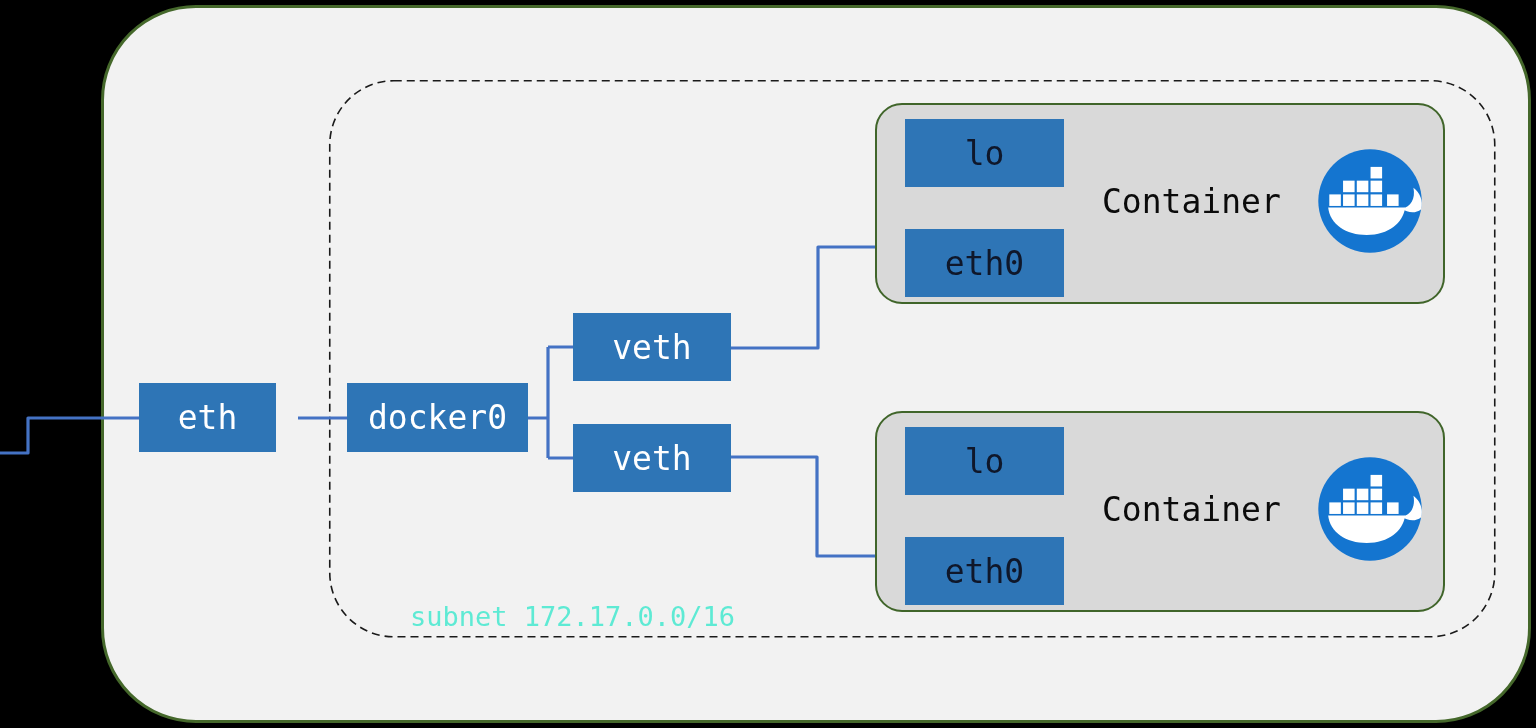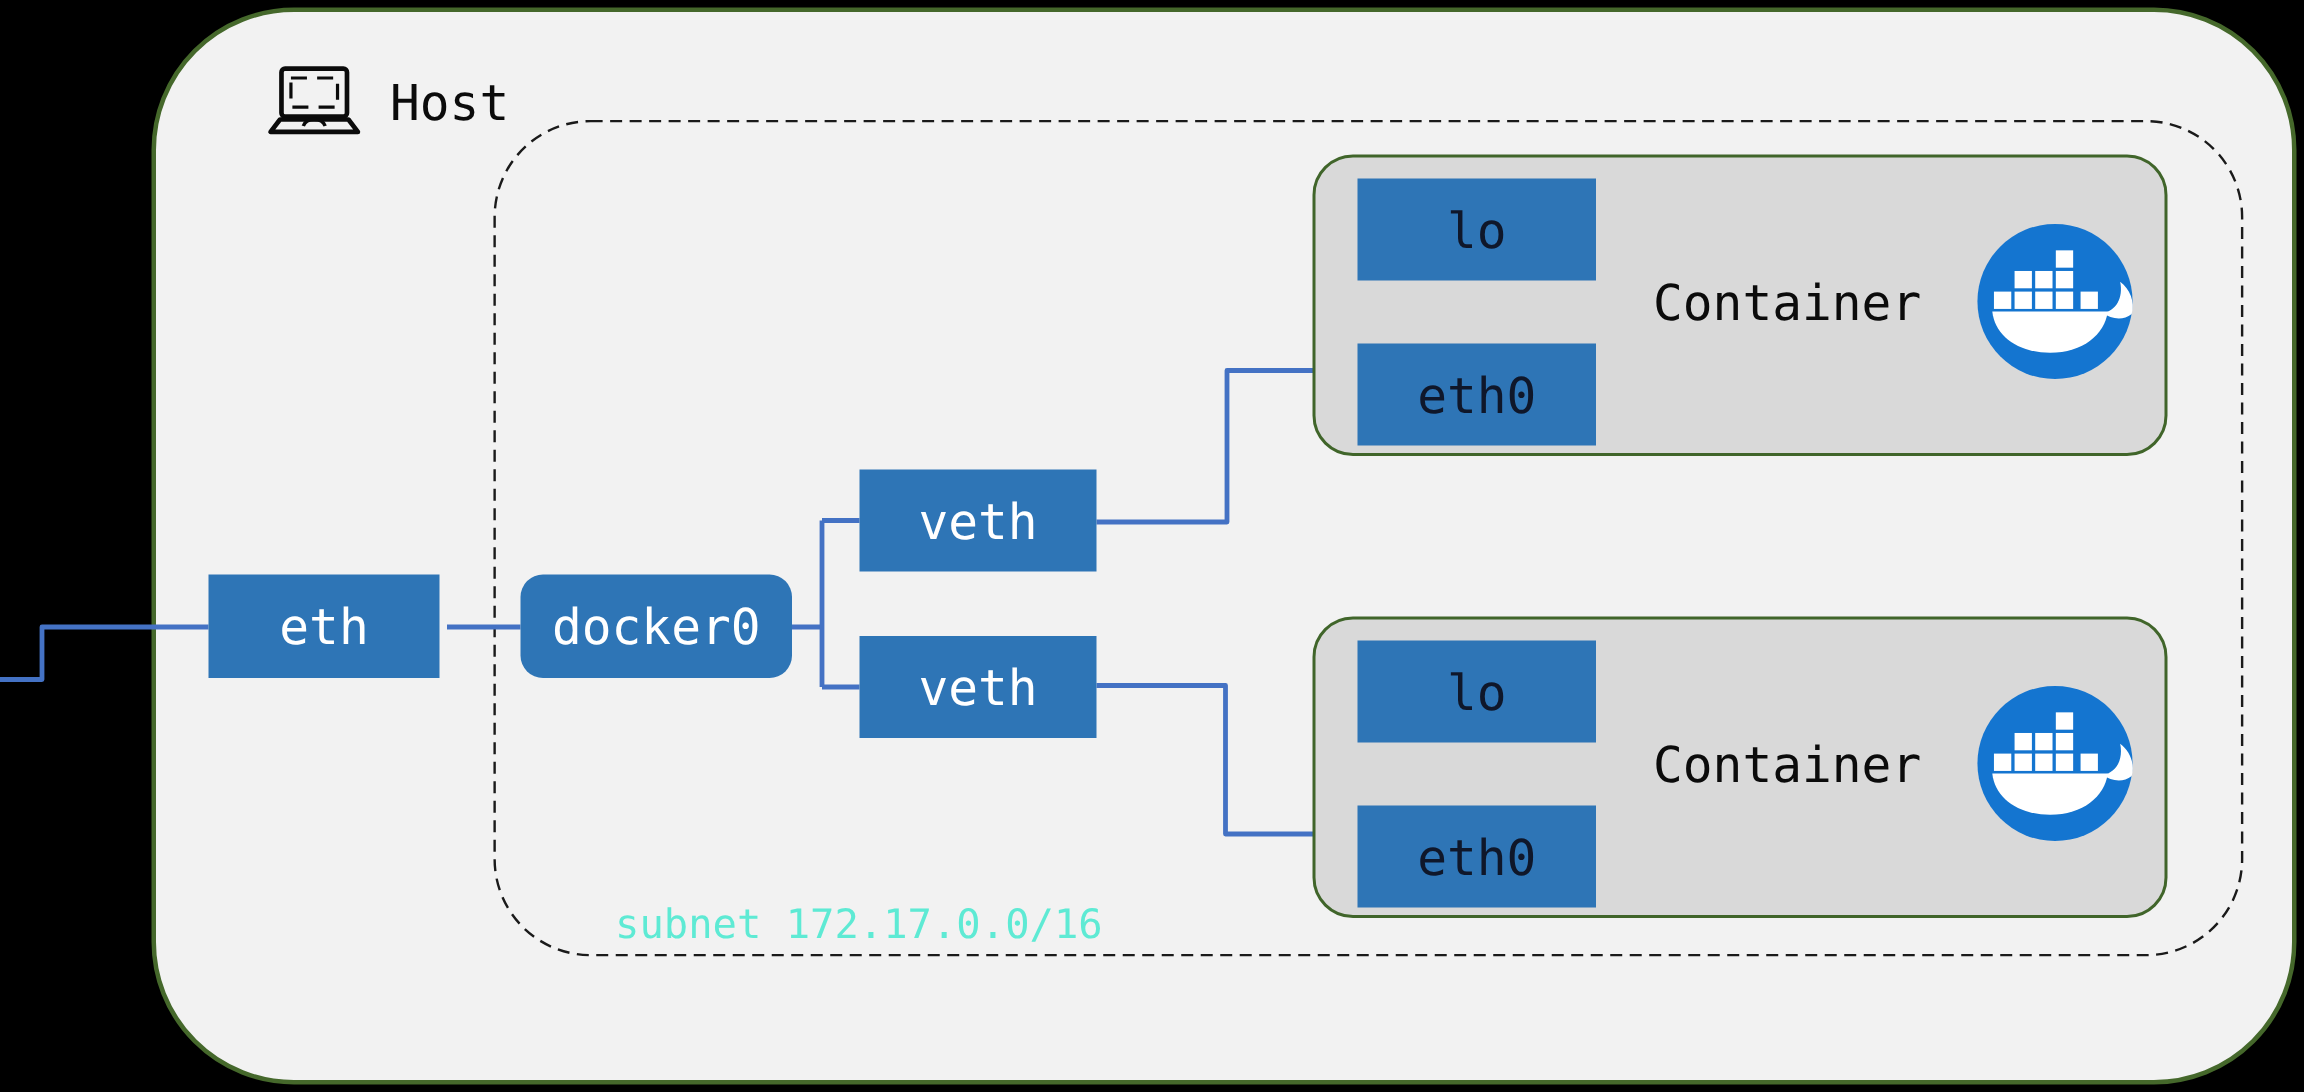--- a/index.html
+++ b/index.html
@@ -12,22 +12,22 @@
             border:3px solid #45682b;border-radius:95px;}
 
   .host-header{position:absolute;left:176px;top:42px;display:flex;align-items:center;gap:18px;}
   .laptop-svg{width:66px;height:54px;display:block;}
   .host-label{font-size:33px;color:#0b0b0b;line-height:54px;}
 
   .bridge-svg,.connector-svg{position:absolute;left:0;top:0;width:1536px;height:728px;pointer-events:none;}
 
   .node{position:absolute;background:#2e75b6;color:#ffffff;font-size:33px;
         display:flex;align-items:center;justify-content:center;}
-  .node-eth{left:139px;top:383px;width:154px;height:69px;}
-  .node-docker0{left:347px;top:383px;width:181px;height:69px;border-radius:15px;}
+  .node-eth{left:139px;top:383px;width:137px;height:69px;}
+  .node-docker0{left:347px;top:383px;width:181px;height:69px;}
   .node-veth1{left:573px;top:313px;width:158px;height:68px;}
   .node-veth2{left:573px;top:424px;width:158px;height:68px;}
 
   .container-box{position:absolute;left:875px;width:570px;height:201px;
                  box-sizing:border-box;background:#d9d9d9;
                  border:2.5px solid #40652a;border-radius:27px;}
   .container-1{top:103px;}
   .container-2{top:411px;}
   .iface{position:absolute;left:28px;width:159px;height:68px;
          background:#2e75b6;color:#0f172a;font-size:33px;
@@ -44,31 +44,20 @@
 <body>
 
 <div class="stage">
 
   <div class="host-box"></div>
 
   <svg class="bridge-svg" aria-hidden="true">
     <rect x="329.75" y="80.75" width="1165" height="556" rx="64" ry="64" fill="none" stroke="#1a1a1a" stroke-width="1.6" stroke-dasharray="8 5"></rect>
   </svg>
 
-  <div class="host-header">
-    <svg class="laptop-svg" viewBox="0 0 68 54" aria-hidden="true">
-      <g fill="none" stroke="#0b0b0b">
-        <rect x="12" y="3" width="45" height="33" rx="2.5" stroke-width="3.2"></rect>
-        <rect x="18.5" y="9.5" width="32" height="20" stroke-width="2.2" stroke-dasharray="11 7"></rect>
-        <path d="M11,38 L4.5,46.5 L64.5,46.5 L58,38 Z" stroke-width="3.2" stroke-linejoin="round"></path>
-        <path d="M27,42.5 q1.5,-4.5 7.5,-4.5 q6,0 7.5,4.5" stroke-width="2.4"></path>
-      </g>
-    </svg>
-    <span class="host-label">Host</span>
-  </div>
 
   <svg class="connector-svg" aria-hidden="true">
     <g fill="none" stroke="#4472c4" stroke-width="3.2" stroke-linejoin="round">
       <polyline points="0,453 28,453 28,418 139,418"></polyline>
       <line x1="298" y1="418" x2="347" y2="418"></line>
       <path d="M528,418 H548 M548,347 V458 M548,347 H573 M548,458 H573"></path>
       <polyline points="731,348 818,348 818,247 905,247"></polyline>
       <polyline points="731,457 817,457 817,556 905,556"></polyline>
     </g>
   </svg>

